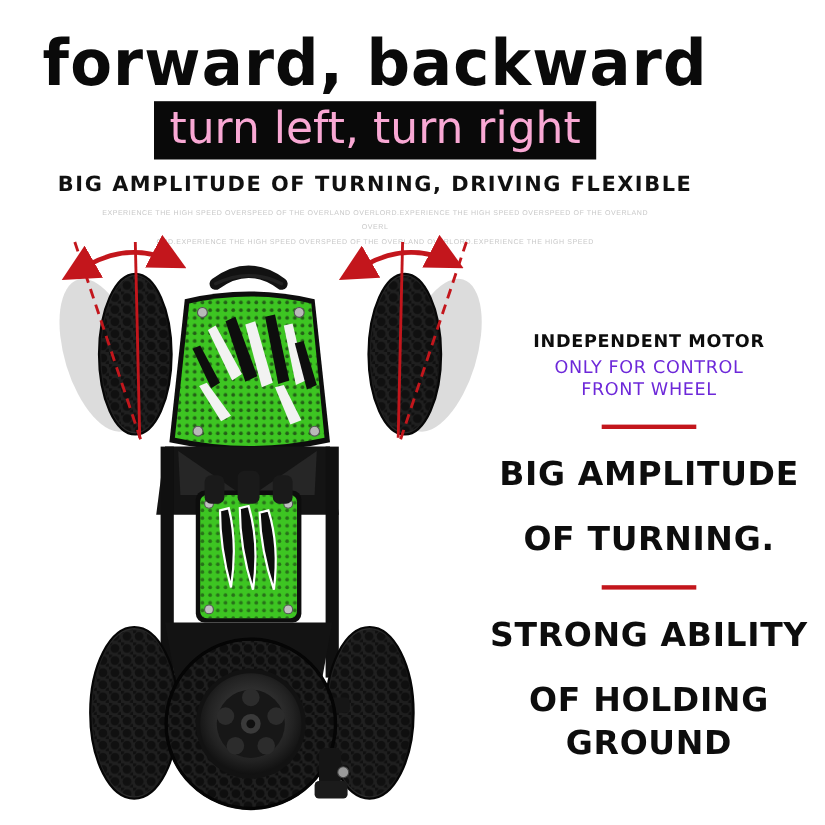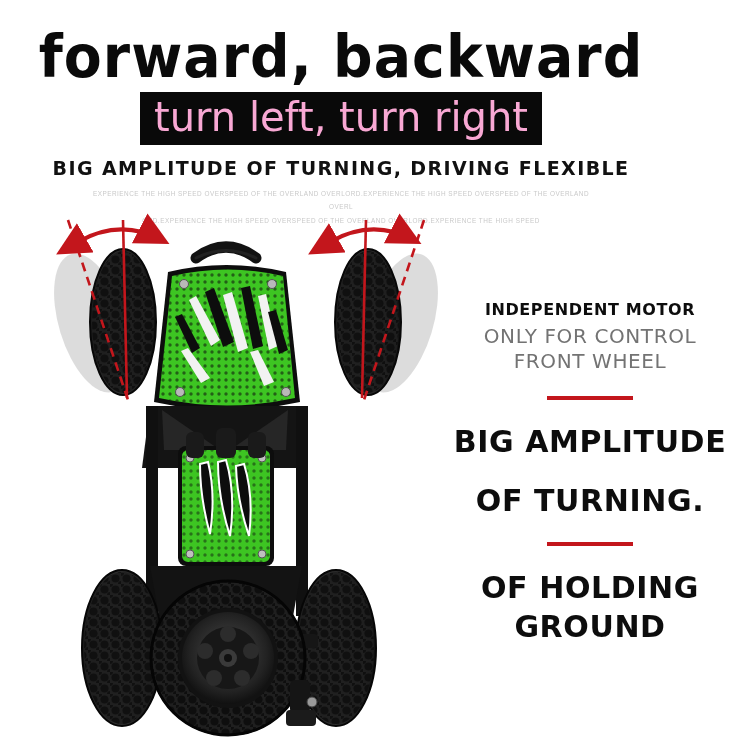--- a/index.html
+++ b/index.html
@@ -67,23 +67,23 @@
   .feature { text-align:center; }
   .feature .head {
     font-size:16px;
     font-weight:bold;
     letter-spacing:0.6px;
     color:#0d0d0d;
     line-height:1.22;
     font-family:"DejaVu Sans", sans-serif;
   }
   .feature .sub {
-    font-size:20px;
+    font-size:16px;
     letter-spacing:0.6px;
-    color:#737373;
+    color:#6d28d9;
     line-height:1.25;
     margin-top:4px;
     font-family:"DejaVu Sans", sans-serif;
   }
   .divider {
     width:86px; height:4px;
     background:#C3161C;
     margin:22px auto 22px auto;
   }
   .feat2 { margin-top:0px; }
@@ -128,20 +128,21 @@
   <div class="divider"></div>
 
   <div class="feature feat2">
     <div class="head">BIG AMPLITUDE</div>
     <div class="head">OF TURNING.</div>
   </div>
 
   <div class="divider"></div>
 
   <div class="feature feat3">
+    <div class="head">STRONG ABILITY</div>
     <div class="head">OF HOLDING GROUND</div>
   </div>
 </div>
 
 <div id="photo">
 <svg width="450" height="540" viewBox="0 0 450 540" xmlns="http://www.w3.org/2000/svg">
   <defs>
     <pattern id="halftone" width="7" height="7" patternUnits="userSpaceOnUse">
       <circle cx="2" cy="2" r="1.7" fill="#0d0d0d"></circle>
     </pattern>

